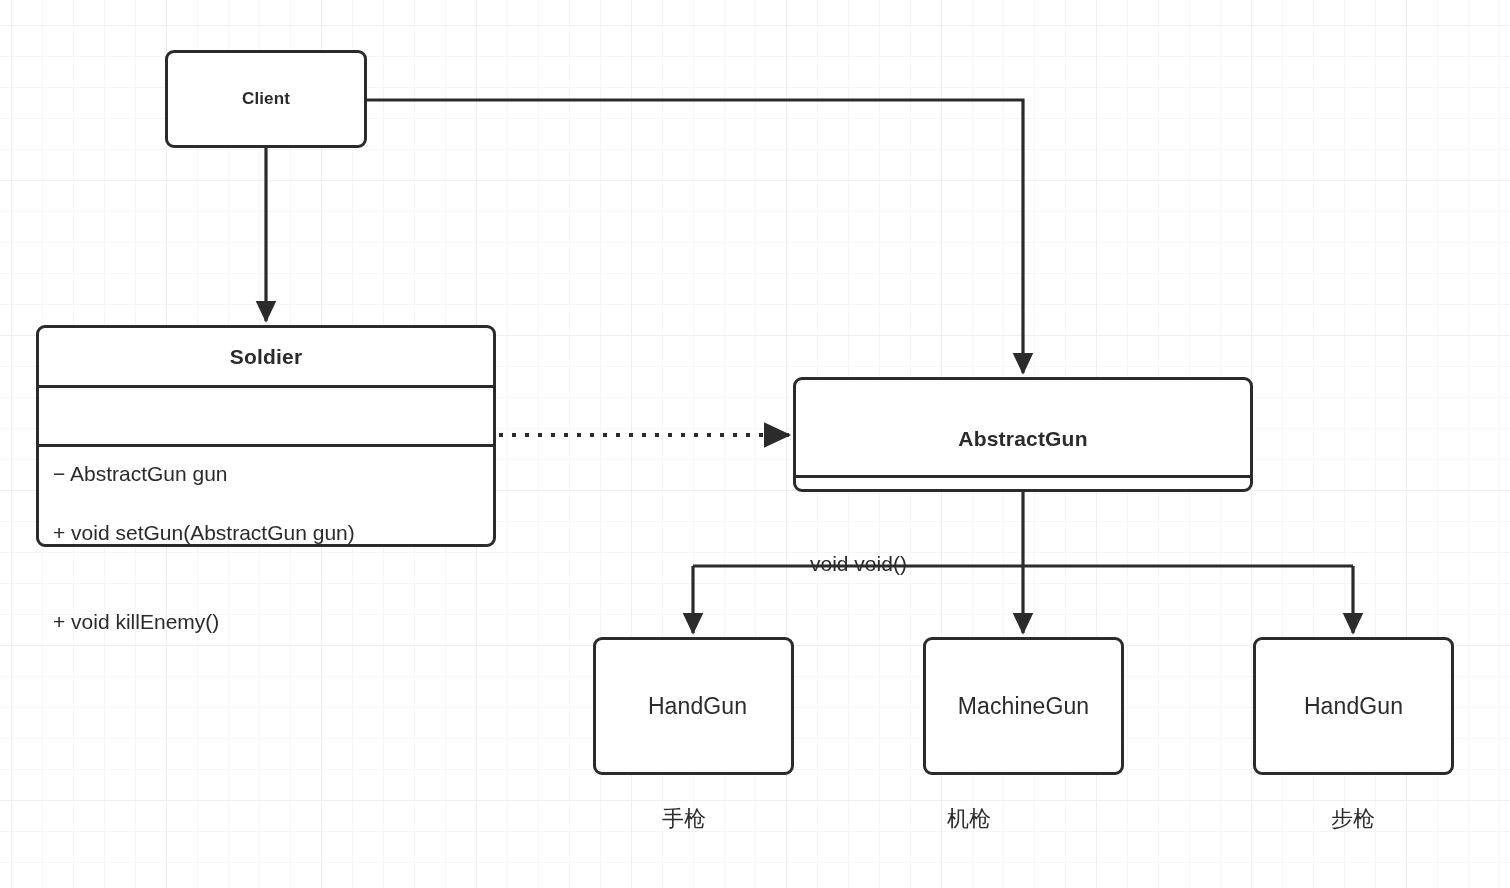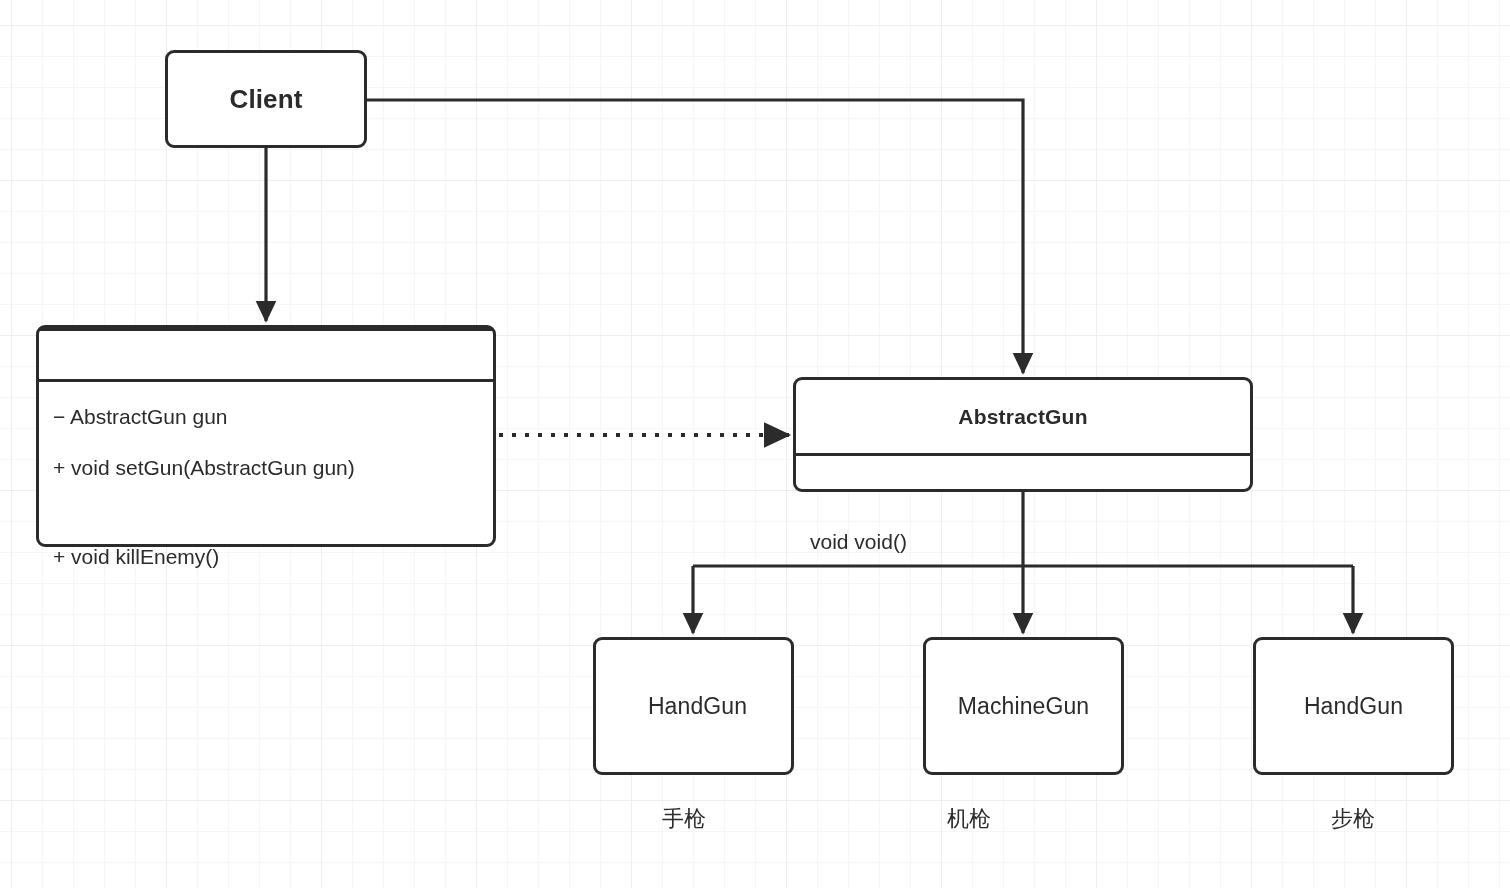--- a/index.html
+++ b/index.html
@@ -124,37 +124,38 @@
     <path d="M 693 566 L 1353 566" fill="none" stroke="#2b2b2b" stroke-width="3.2"></path>
 
     <path d="M 693 566 L 693 633" fill="none" stroke="#2b2b2b" stroke-width="3.2" marker-end="url(#arrow-solid)"></path>
 
     <path d="M 1023 566 L 1023 633" fill="none" stroke="#2b2b2b" stroke-width="3.2" marker-end="url(#arrow-solid)"></path>
 
     <path d="M 1353 566 L 1353 633" fill="none" stroke="#2b2b2b" stroke-width="3.2" marker-end="url(#arrow-solid)"></path>
   </svg>
 
   <div class="node plain" id="client-node">
-    <span class="plain-label" style="font-weight:700;font-size:26px;">Client</span>
+    <span class="plain-label" style="font-weight:700;font-size:17px;">Client</span>
   </div>
 
   <div class="node" id="soldier-node">
+    <div class="title-cell" style="height:57px;">Soldier</div>
     <div class="divider"></div>
-    <div class="member-cell" style="height:48px;">
+    <div class="member-cell" style="height:56px;">
       <span class="row">− AbstractGun gun</span>
     </div>
     <div class="divider"></div>
     <div class="member-cell">
       <span class="row">+ void setGun(AbstractGun gun)</span>
       <span class="row">+ void killEnemy()</span>
     </div>
   </div>
 
   <div class="node" id="abstractgun-node">
-    <div class="title-cell" style="height:73px;">AbstractGun</div>
+    <div class="title-cell" style="height:73px;margin-top:22px;">AbstractGun</div>
     <div class="divider"></div>
     <div class="member-cell">
       <span class="row">void void()</span>
     </div>
   </div>
 
   <div class="node plain" id="handgun-node">
     <span class="plain-label">HandGun</span>
   </div>
   <div class="caption" id="caption-handgun">手枪</div>

